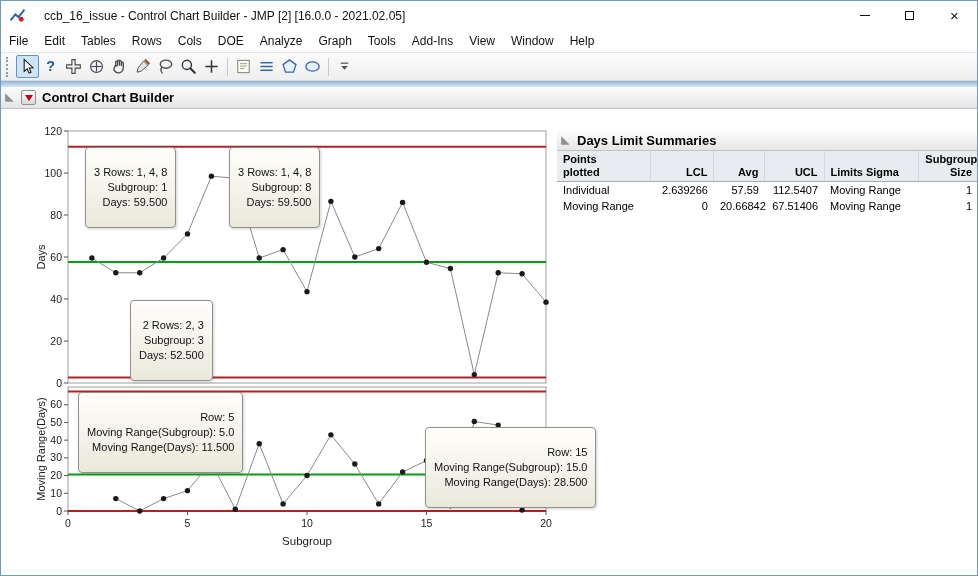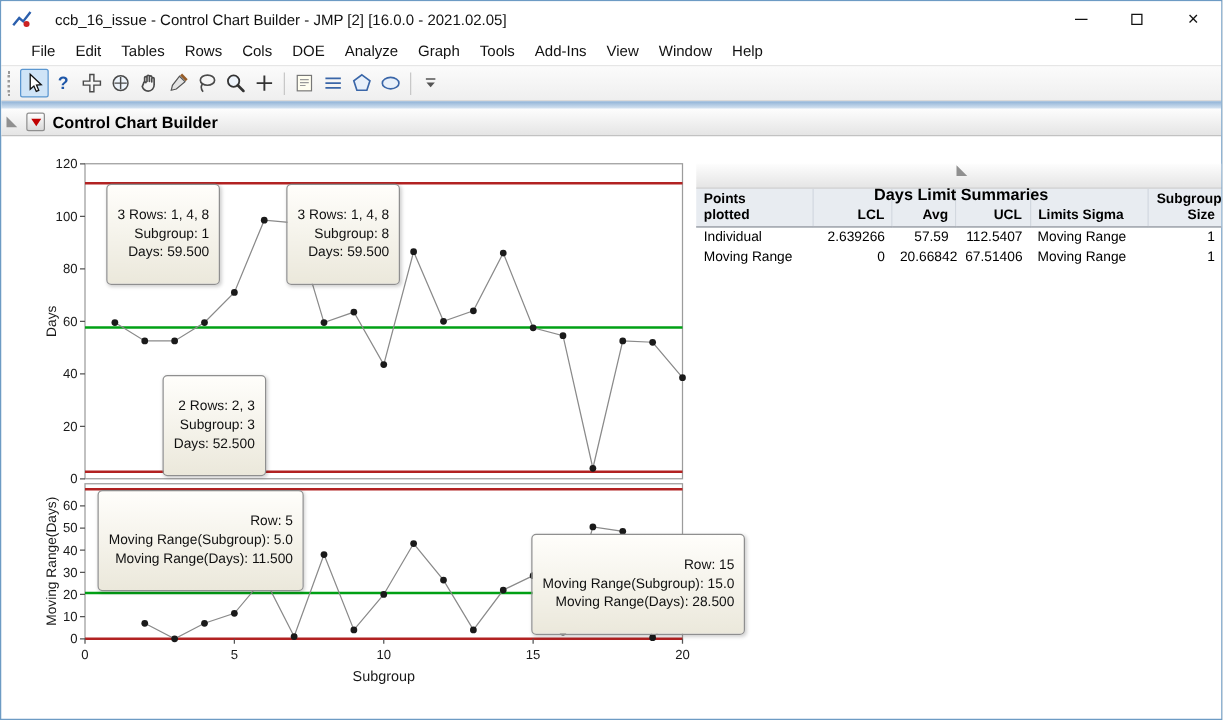--- a/index.html
+++ b/index.html
@@ -12,21 +12,21 @@
   
   .titlebar { height: 29px; display:flex; align-items:center; background:#ffffff; }
   .appicon { width: 17px; height: 17px; margin-left: 8px; display:flex; }
   .titletext { margin-left: 18px; font-size: 12px; color:#111; flex: 1; white-space: nowrap; overflow:hidden; }
   .winbtns { display:flex; height: 29px; }
   .winbtn { width: 45px; height: 29px; display:flex; align-items:center; justify-content:center; cursor: default; }
   .glyph-min { width: 10px; border-top: 1px solid #111; }
   .glyph-max { width: 9px; height: 9px; border: 1px solid #111; }
   .winbtn.close { font-size: 15px; color:#111; }
   
-  .menubar { height: 22px; display:flex; align-items:center; background:#ffffff; padding-left: 16px; }
+  .menubar { height: 22px; display:flex; align-items:center; background:#ffffff; padding-left: 0; }
   .menu-item { padding: 3px 8px; font-size: 12px; color:#111; cursor: default; }
   
   .toolbar { height: 29px; display:flex; align-items:center; background: linear-gradient(#fbfbfb,#efefef);
              border-top: 1px solid #e6e6e6; border-bottom: 1px solid #dadada; padding-left: 3px; }
   .grip { width: 5px; height: 20px; border-left: 2px dotted #9a9a9a; margin: 0 5px 0 2px; }
   .tools { display:flex; align-items:center; }
   .tool { width: 23px; height: 23px; display:flex; align-items:center; justify-content:center; border:1px solid transparent; border-radius:2px; }
   .tool svg { width: 19px; height: 19px; }
   .tool.sel { background:#cfe4f7; border-color:#5a96d0; }
   .tsep { width: 1px; height: 18px; background:#c8c8c8; margin: 0 4px; }
@@ -43,21 +43,21 @@
   #chart-title { position:absolute; left:46px; top:108px; width:520px; text-align:center;
                  font-weight:bold; font-size:13px; color:#000; }
   #chart { position:absolute; left:30px; top:100px; }
   svg { font-family: "Liberation Sans", sans-serif; }
   
   .hover-label { position:absolute; z-index: 5; border: 1px solid #8f8f8f; border-radius: 4px;
                  background: linear-gradient(#fffefb,#ebe8db); box-shadow: 1px 1px 3px rgba(0,0,0,.18);
                  padding: 17px 8px; font-size: 11px; line-height: 15px; text-align: right; white-space: nowrap; color:#111; }
   
   .panel-right { position:absolute; left: 556px; top: 130px; width: 421px; }
-  .panel-right .outline-band { height: 20px; flex-direction: column; }
+  .panel-right .outline-band { height: 20px; }
   table.sum { border-collapse: collapse; table-layout: fixed; width: 100%; font-size: 11px; }
   table.sum th { background:#e8ecf1; font-weight: bold; vertical-align: bottom; padding: 2px 6px;
                  border-right: 1px solid #d2d8df; border-bottom: 1px solid #a6abb2; }
   table.sum th:last-child { border-right: none; }
   table.sum td { padding: 1px 6px; height: 16px; }
   .al { text-align: left; } .ar { text-align: right; }
   .hline { line-height: 13px; }
 </style>
 </head>
 <body>

